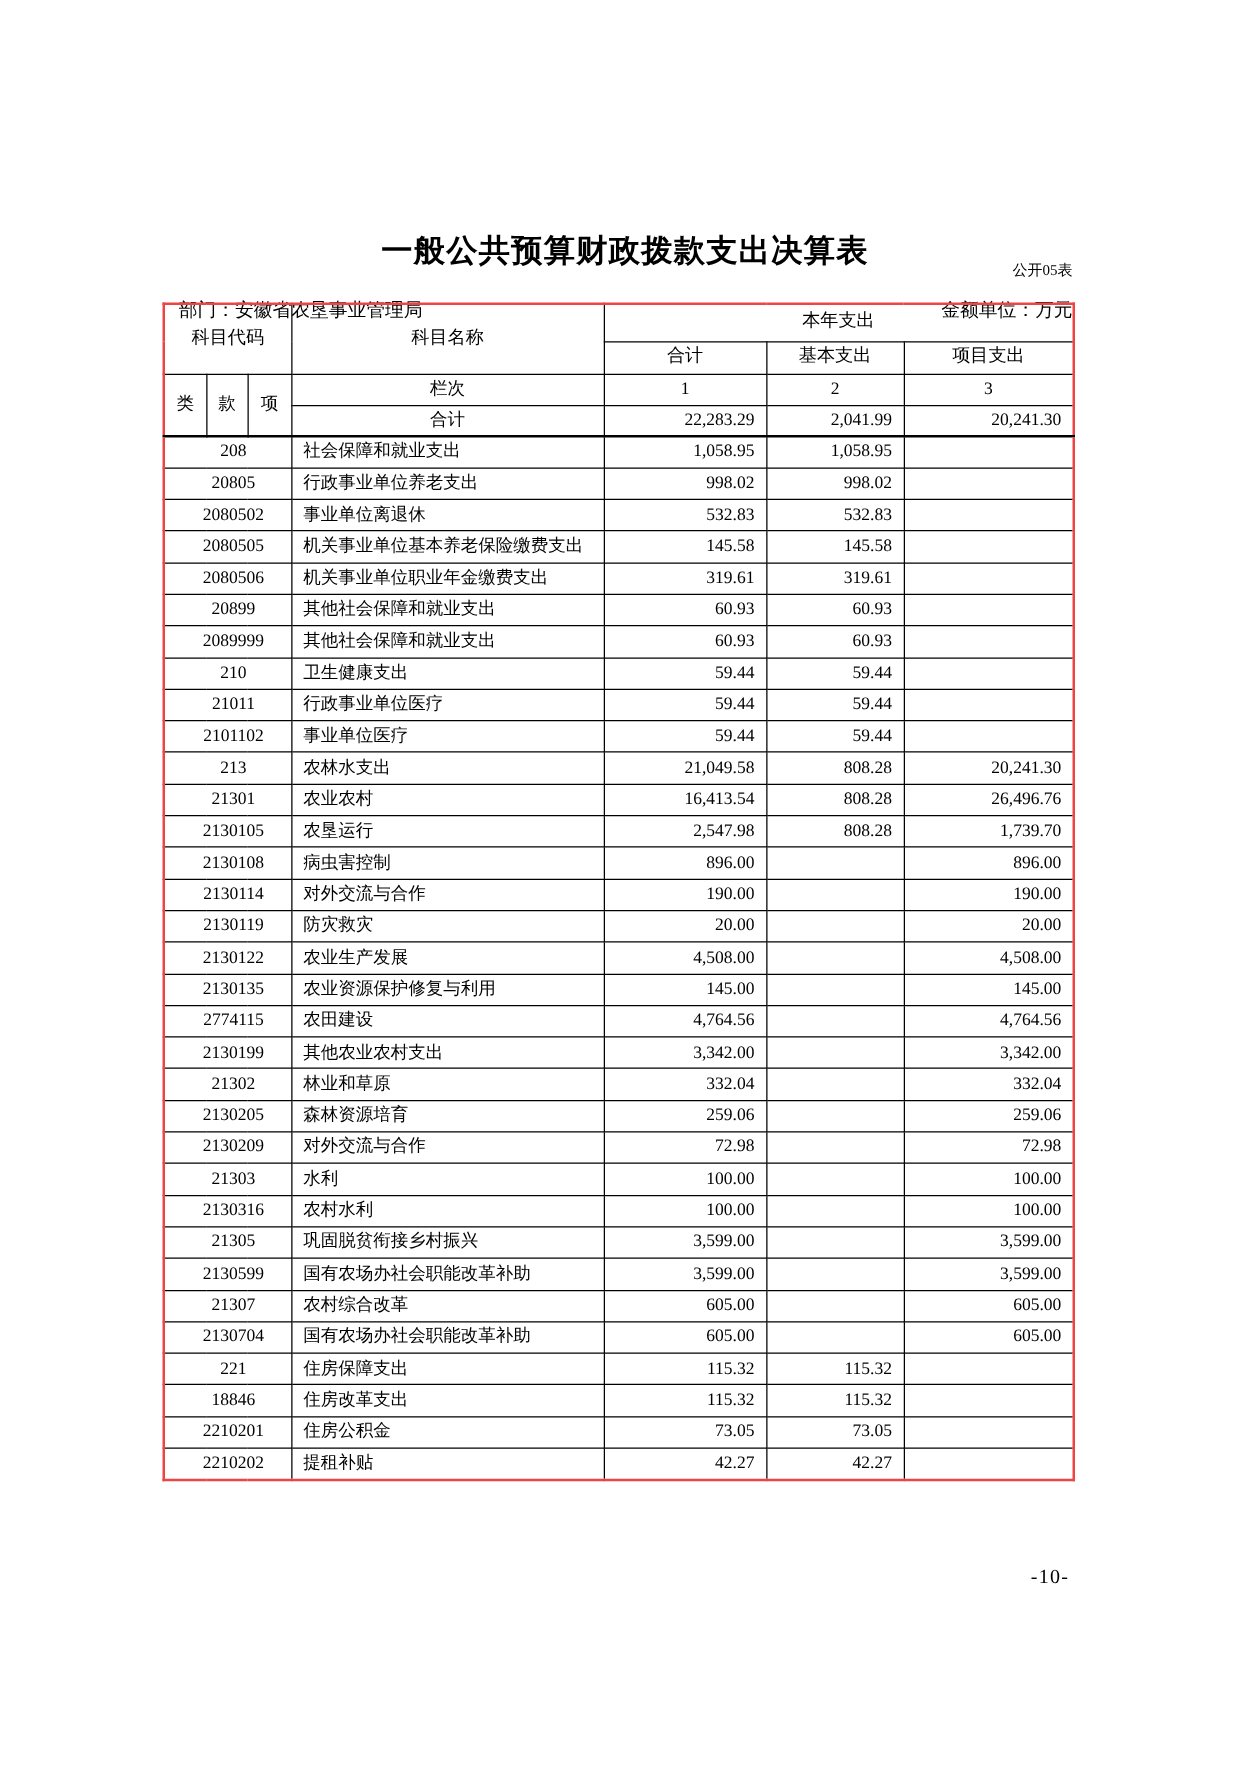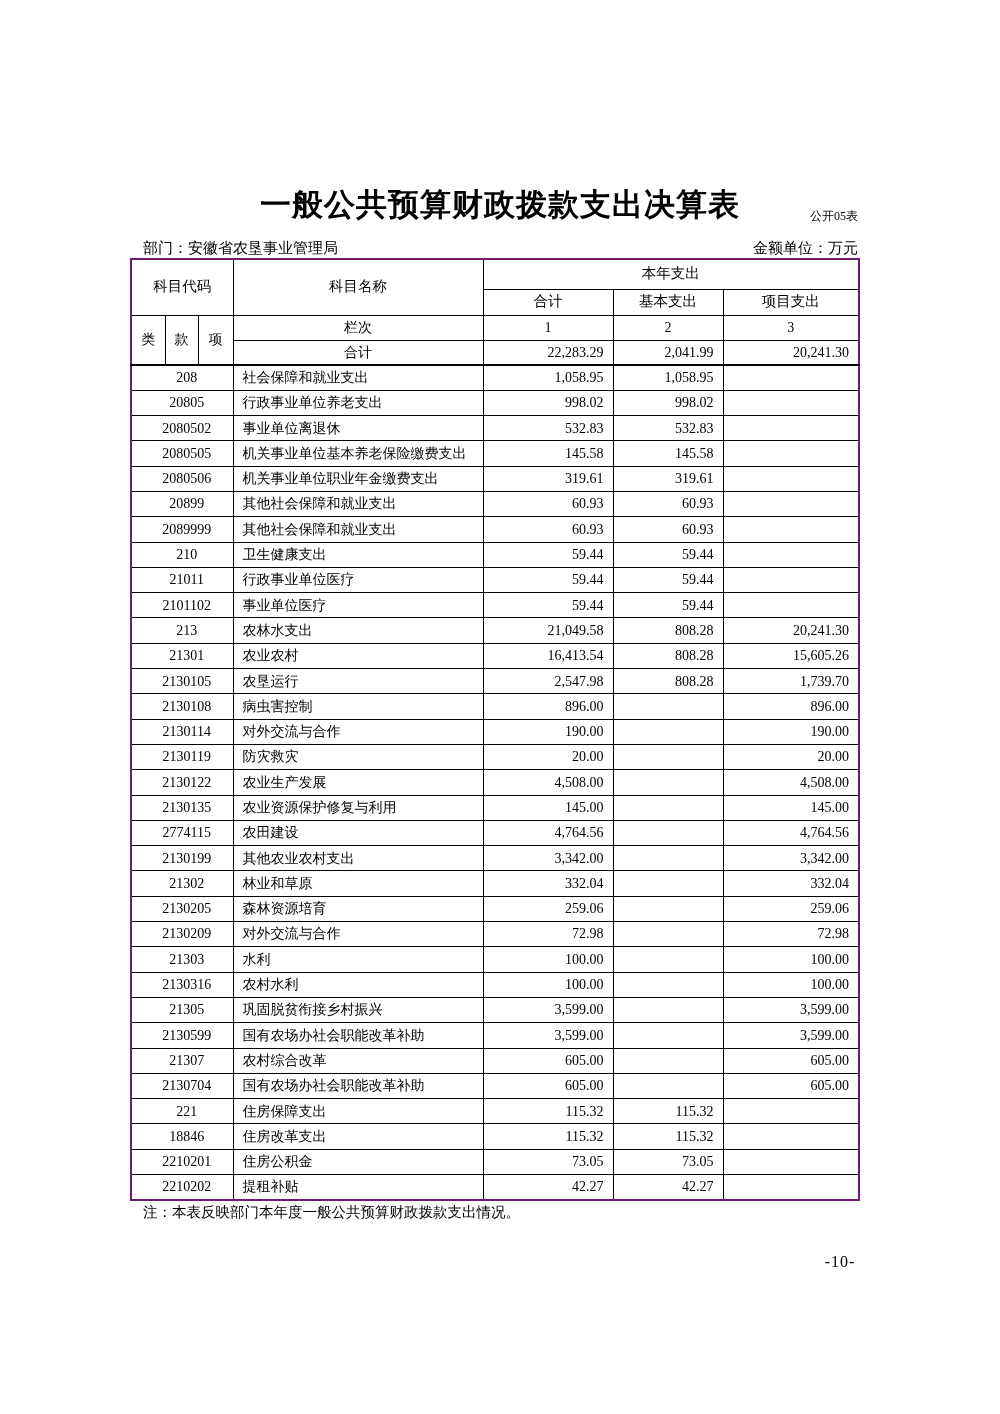--- a/index.html
+++ b/index.html
@@ -12,46 +12,46 @@
     overflow: hidden;
   }
   .page { position: absolute; inset: 0; background: #ffffff; }
 
   .doc-title {
     position: absolute;
     top: 184px; left: 0; width: 100%;
     text-align: center;
     font-family: "Liberation Sans", "DejaVu Sans", sans-serif;
     font-weight: 700;
-    font-size: 31px;
+    font-size: 25px;
     letter-spacing: 1px;
   }
   .form-code {
     position: absolute;
     top: 208px; right: 142px;
     font-size: 12px;
   }
   .dept-line {
     position: absolute;
     top: 239px; left: 143px;
     font-size: 15px;
   }
   .unit-line {
     position: absolute;
     top: 239px; right: 142px;
     font-size: 15px;
   }
 
   table.budget {
     position: absolute;
-    top: 258px; left: 130px;
+    top: 242px; left: 130px;
     width: 728px;
     border-collapse: collapse;
     table-layout: fixed;
-    border: 2px solid #701a75;
+    border: 2px solid #ef4444;
     padding-left: 29px;
   }
   table.budget td {
     border: 1px solid #000;
     font-size: 14px;
     line-height: 1.1;
     vertical-align: middle;
     overflow: hidden;
     white-space: nowrap;
   }
@@ -202,21 +202,21 @@
       <td class="cell-name">农林水支出</td>
       <td class="cell-num">21,049.58</td>
       <td class="cell-num">808.28</td>
       <td class="cell-num">20,241.30</td>
     </tr>
         <tr class="data-row">
       <td colspan="3" class="cell-code">21301</td>
       <td class="cell-name">农业农村</td>
       <td class="cell-num">16,413.54</td>
       <td class="cell-num">808.28</td>
-      <td class="cell-num">15,605.26</td>
+      <td class="cell-num">26,496.76</td>
     </tr>
         <tr class="data-row">
       <td colspan="3" class="cell-code">2130105</td>
       <td class="cell-name">农垦运行</td>
       <td class="cell-num">2,547.98</td>
       <td class="cell-num">808.28</td>
       <td class="cell-num">1,739.70</td>
     </tr>
         <tr class="data-row">
       <td colspan="3" class="cell-code">2130108</td>
@@ -354,16 +354,15 @@
         <tr class="data-row">
       <td colspan="3" class="cell-code">2210202</td>
       <td class="cell-name">提租补贴</td>
       <td class="cell-num">42.27</td>
       <td class="cell-num">42.27</td>
       <td class="cell-num"></td>
     </tr>
       </tbody>
   </table>
 
-  <div class="note-line">注：本表反映部门本年度一般公共预算财政拨款支出情况。</div>
   <div class="page-number">-10-</div>
 
 </div>
 
 </body></html>

